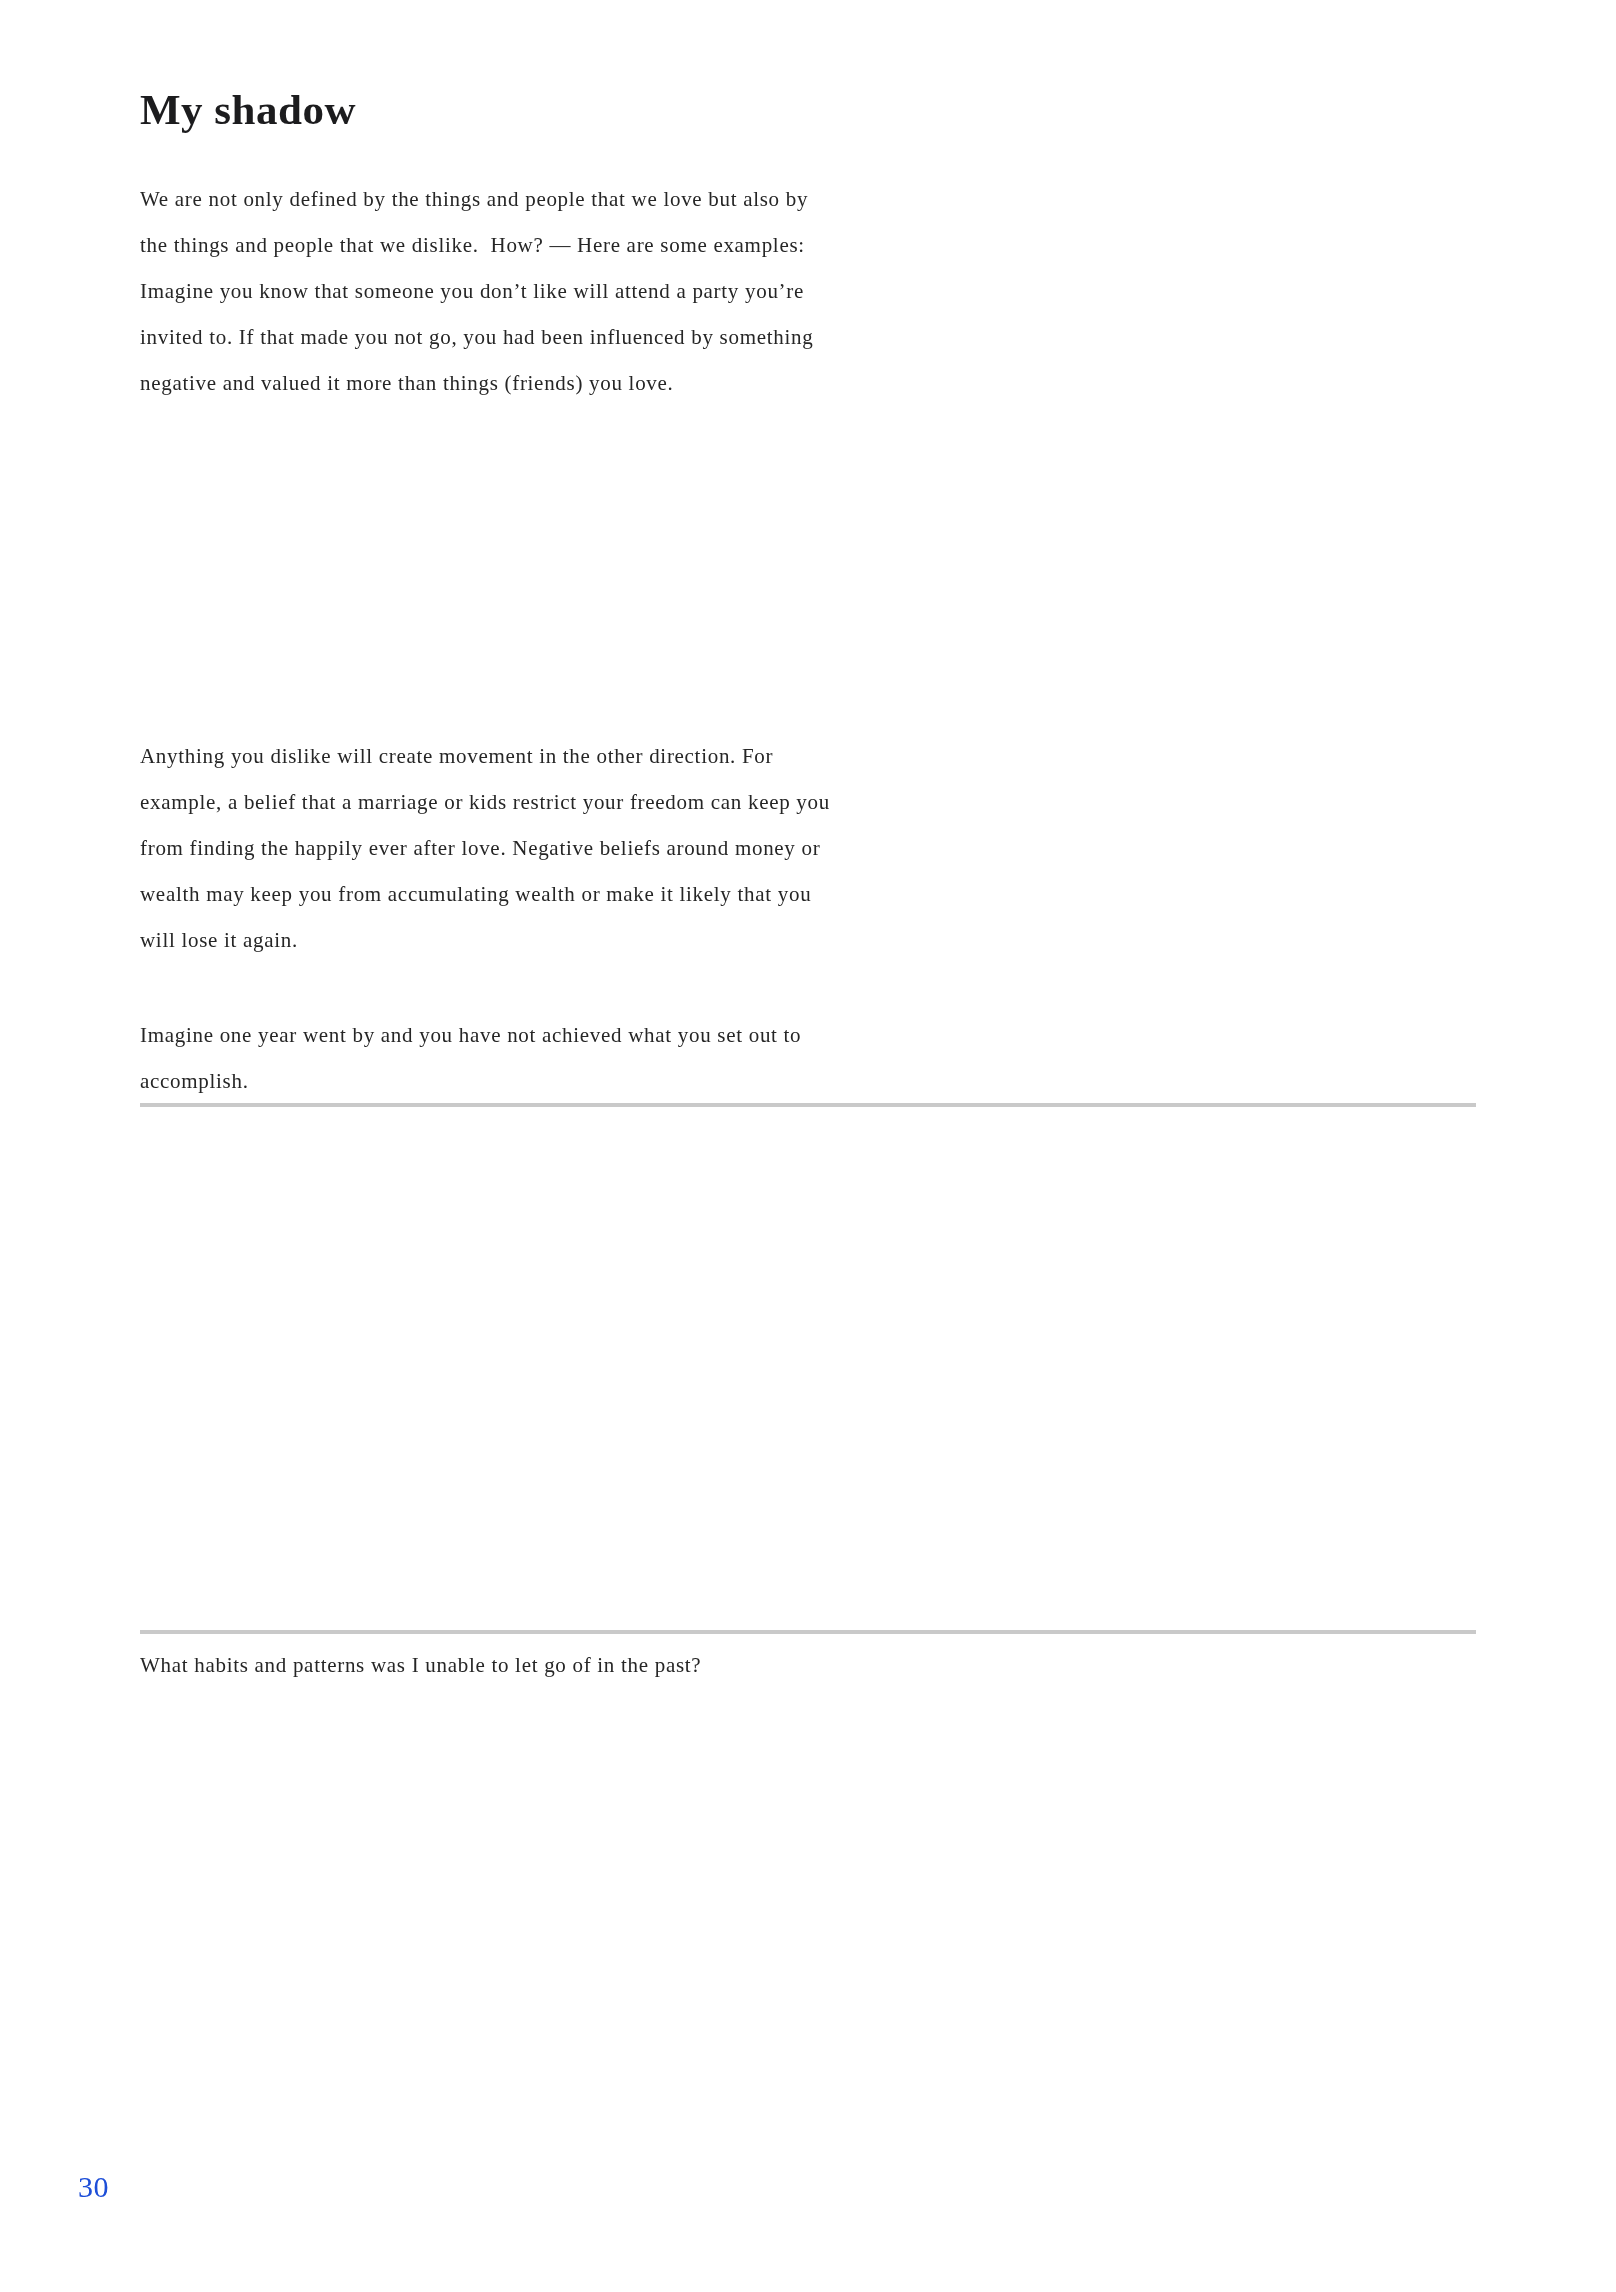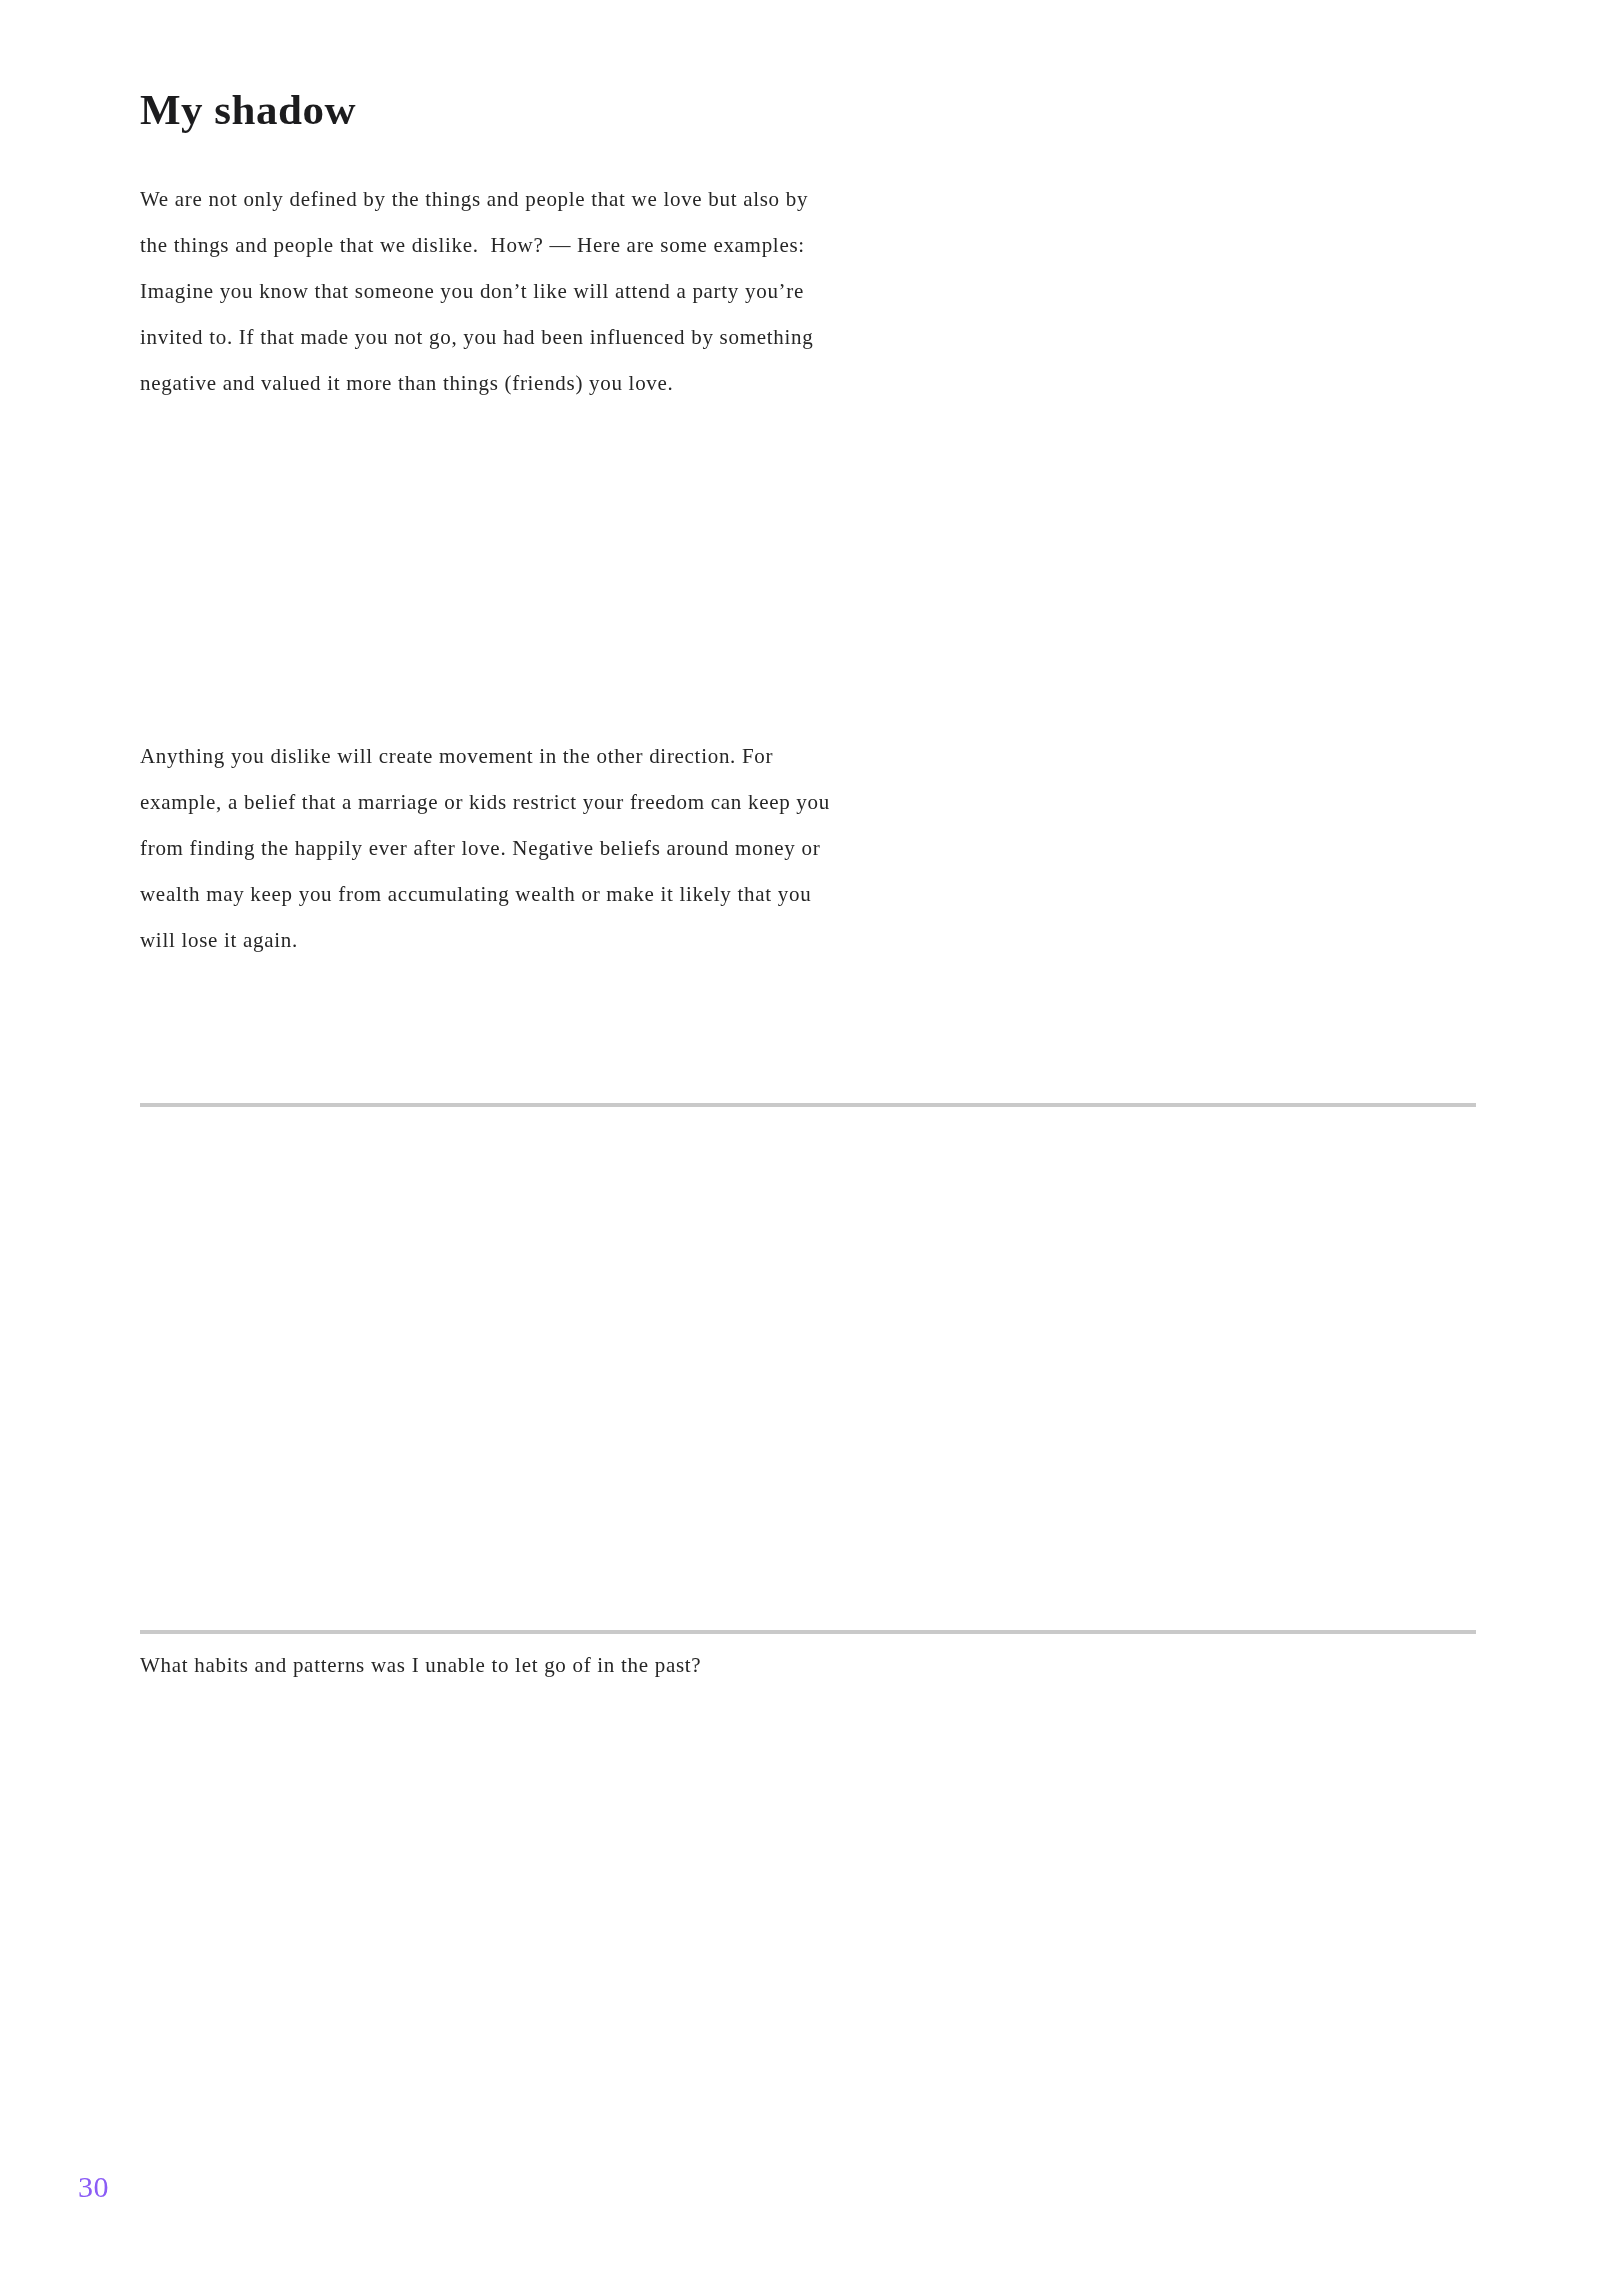--- a/index.html
+++ b/index.html
@@ -67,21 +67,21 @@
   .answer-area-1 { top: 1172px; height: 452px; }
   .answer-area-2 { top: 1707px; height: 443px; }
   .page-number {
     position: absolute;
     left: 78px;
     top: 2170px;
     margin: 0;
     font-size: 30px;
     font-weight: 400;
     letter-spacing: 0.5px;
-    color: #8b5cf6;
+    color: #1d4ed8;
   }
 </style>
 </head>
 <body>
 
 <div class="page">
 
   <h1 class="title">My shadow</h1>
 
   <p class="body para-1">We are not only defined by the things and people that we love but also by
@@ -91,20 +91,22 @@
 negative and valued it more than things (friends) you love.</p>
 
 
 
   <p class="body para-3">Anything you dislike will create movement in the other direction. For
 example, a belief that a marriage or kids restrict your freedom can keep you
 from finding the happily ever after love. Negative beliefs around money or
 wealth may keep you from accumulating wealth or make it likely that you
 will lose it again.</p>
 
+  <p class="body para-4">Imagine one year went by and you have not achieved what you set out to
+accomplish.</p>
 
   <hr class="rule rule-1">
 
 
   <div class="answer-area answer-area-1"></div>
 
   <hr class="rule rule-2">
 
   <p class="body question-2">What habits and patterns was I unable to let go of in the past?</p>
 

